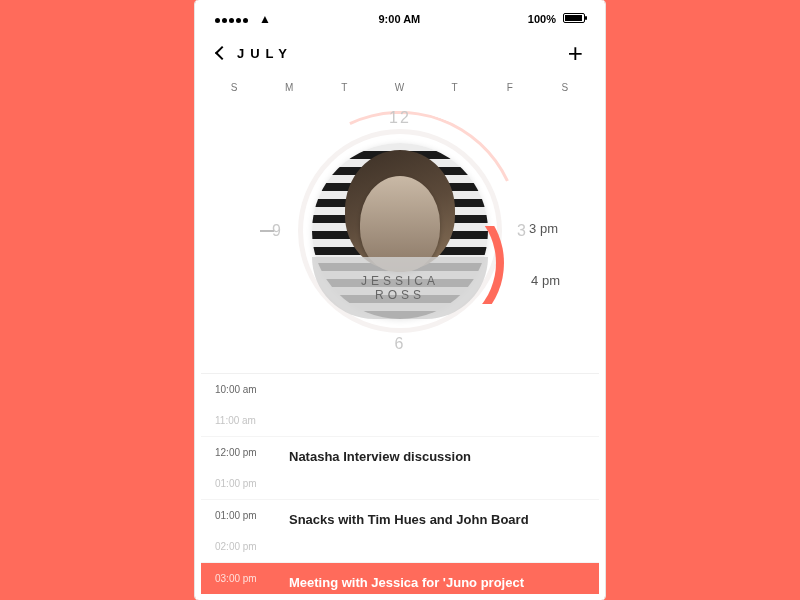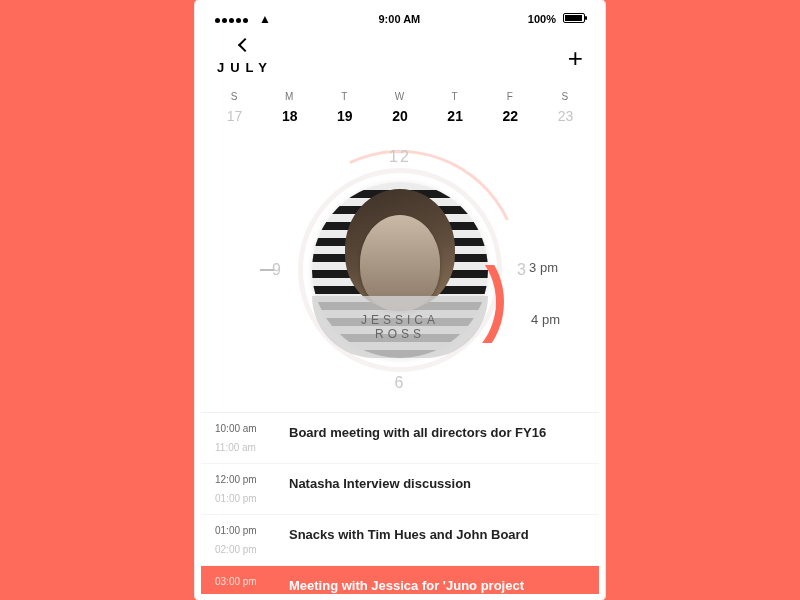--- a/index.html
+++ b/index.html
@@ -26,21 +26,21 @@
     height: 26px; display:flex; align-items:center; justify-content:space-between;
     padding: 0 14px; font-size:11px; font-weight:600;
   }
   .status .dots span{ display:inline-block; width:5px;height:5px;border-radius:50%; background:#000; margin-right:2px;}
   .status .wifi{ margin-left:6px; font-size:12px;}
   .status .batt{ display:inline-block; width:22px;height:10px;border:1px solid #000;border-radius:2px;position:relative;margin-left:4px;}
   .status .batt::after{content:"";position:absolute;right:-3px;top:2px;width:2px;height:4px;background:#000;border-radius:1px;}
   .status .batt .fill{position:absolute;left:1px;top:1px;bottom:1px;right:2px;background:#000;}
 
   .navbar { display:flex; align-items:center; justify-content:space-between; padding:8px 16px 4px; }
-  .back { display:flex; align-items:center; gap:10px; cursor:pointer;flex-direction:column; }
+  .back { display:flex; align-items:center; gap:10px; cursor:pointer; }
   .chev { width:10px;height:10px;border-left:2px solid #000;border-bottom:2px solid #000; transform:rotate(45deg);}
   .month { font-weight:700; letter-spacing:6px; font-size:13px;}
   .plus { font-size:26px; font-weight:300; line-height:1; cursor:pointer;}
 
   .week { display:flex; justify-content:space-around; padding:12px 6px 2px;}
   .week .dow { flex:1; text-align:center; font-size:10px; color:#777; letter-spacing:1px;}
   .dates { display:flex; justify-content:space-around; padding:4px 6px 10px;}
   .dates .d { flex:1; text-align:center; font-size:14px; font-weight:600; cursor:pointer;}
   .dates .d.weekend{ color:#c5c5c5; font-weight:500;}
 
@@ -86,21 +86,21 @@
     border-radius:50%; position:absolute; right:0; top:-38px;
   }
   .dial .lbl{ position:absolute; font-size:13px; color:#555;}
   .dial .l3{ right:-28px; top:46%;}
   .dial .l4{ right:-30px; top:66%;}
 
   .list { border-top:1px solid #f0f0f0;}
   .ev { display:flex; align-items:flex-start; gap:14px; padding:10px 14px; border-bottom:1px solid #f4f4f4;}
   .ev .t  { width:60px; font-size:10px;}
   .ev .t .s{ color:#666;}
-  .ev .t .e{ color:#c4c4c4; margin-top:8px;}
+  .ev .t .e{ color:#c4c4c4; margin-top:20px;}
   .ev .ttl{ font-size:13px; font-weight:700; color:#222; padding-top:2px;}
   .ev.sel { background:#ff6b5b; border-bottom-color:#ff6b5b;}
   .ev.sel .t .s, .ev.sel .t .e{ color:#ffe0db;}
   .ev.sel .ttl{ color:#fff; font-weight:600;}
 </style>
 </head>
 <body>
 
 <div class="phone">
 
@@ -126,29 +126,20 @@
 
   <div class="week">
     <div class="dow">S</div>
     <div class="dow">M</div>
     <div class="dow">T</div>
     <div class="dow">W</div>
     <div class="dow">T</div>
     <div class="dow">F</div>
     <div class="dow">S</div>
   </div>
-  <div class="dates">
-    <div class="d weekend">17</div>
-    <div class="d">18</div>
-    <div class="d">19</div>
-    <div class="d">20</div>
-    <div class="d">21</div>
-    <div class="d">22</div>
-    <div class="d weekend">23</div>
-  </div>
 
   <div class="dial">
     <div class="ring2"></div>
     <div class="ring1"></div>
     <div class="hour h12">12</div>
     <div class="hour h6">6</div>
     <div class="hour h9">9</div>
     <div class="hour h3">3</div>
     <div class="tick9"></div>
     <div class="avatar">
@@ -164,21 +155,20 @@
     <div class="lbl l3">3 pm</div>
     <div class="lbl l4">4 pm</div>
   </div>
 
   <div class="list" id="evlist">
       <div class="ev">
         <div class="t">
           <div class="s">10:00 am</div>
           <div class="e">11:00 am</div>
         </div>
-        <div class="ttl">Board meeting with all directors dor FY16</div>
       </div>
       <div class="ev">
         <div class="t">
           <div class="s">12:00 pm</div>
           <div class="e">01:00 pm</div>
         </div>
         <div class="ttl">Natasha Interview discussion</div>
       </div>
       <div class="ev">
         <div class="t">

